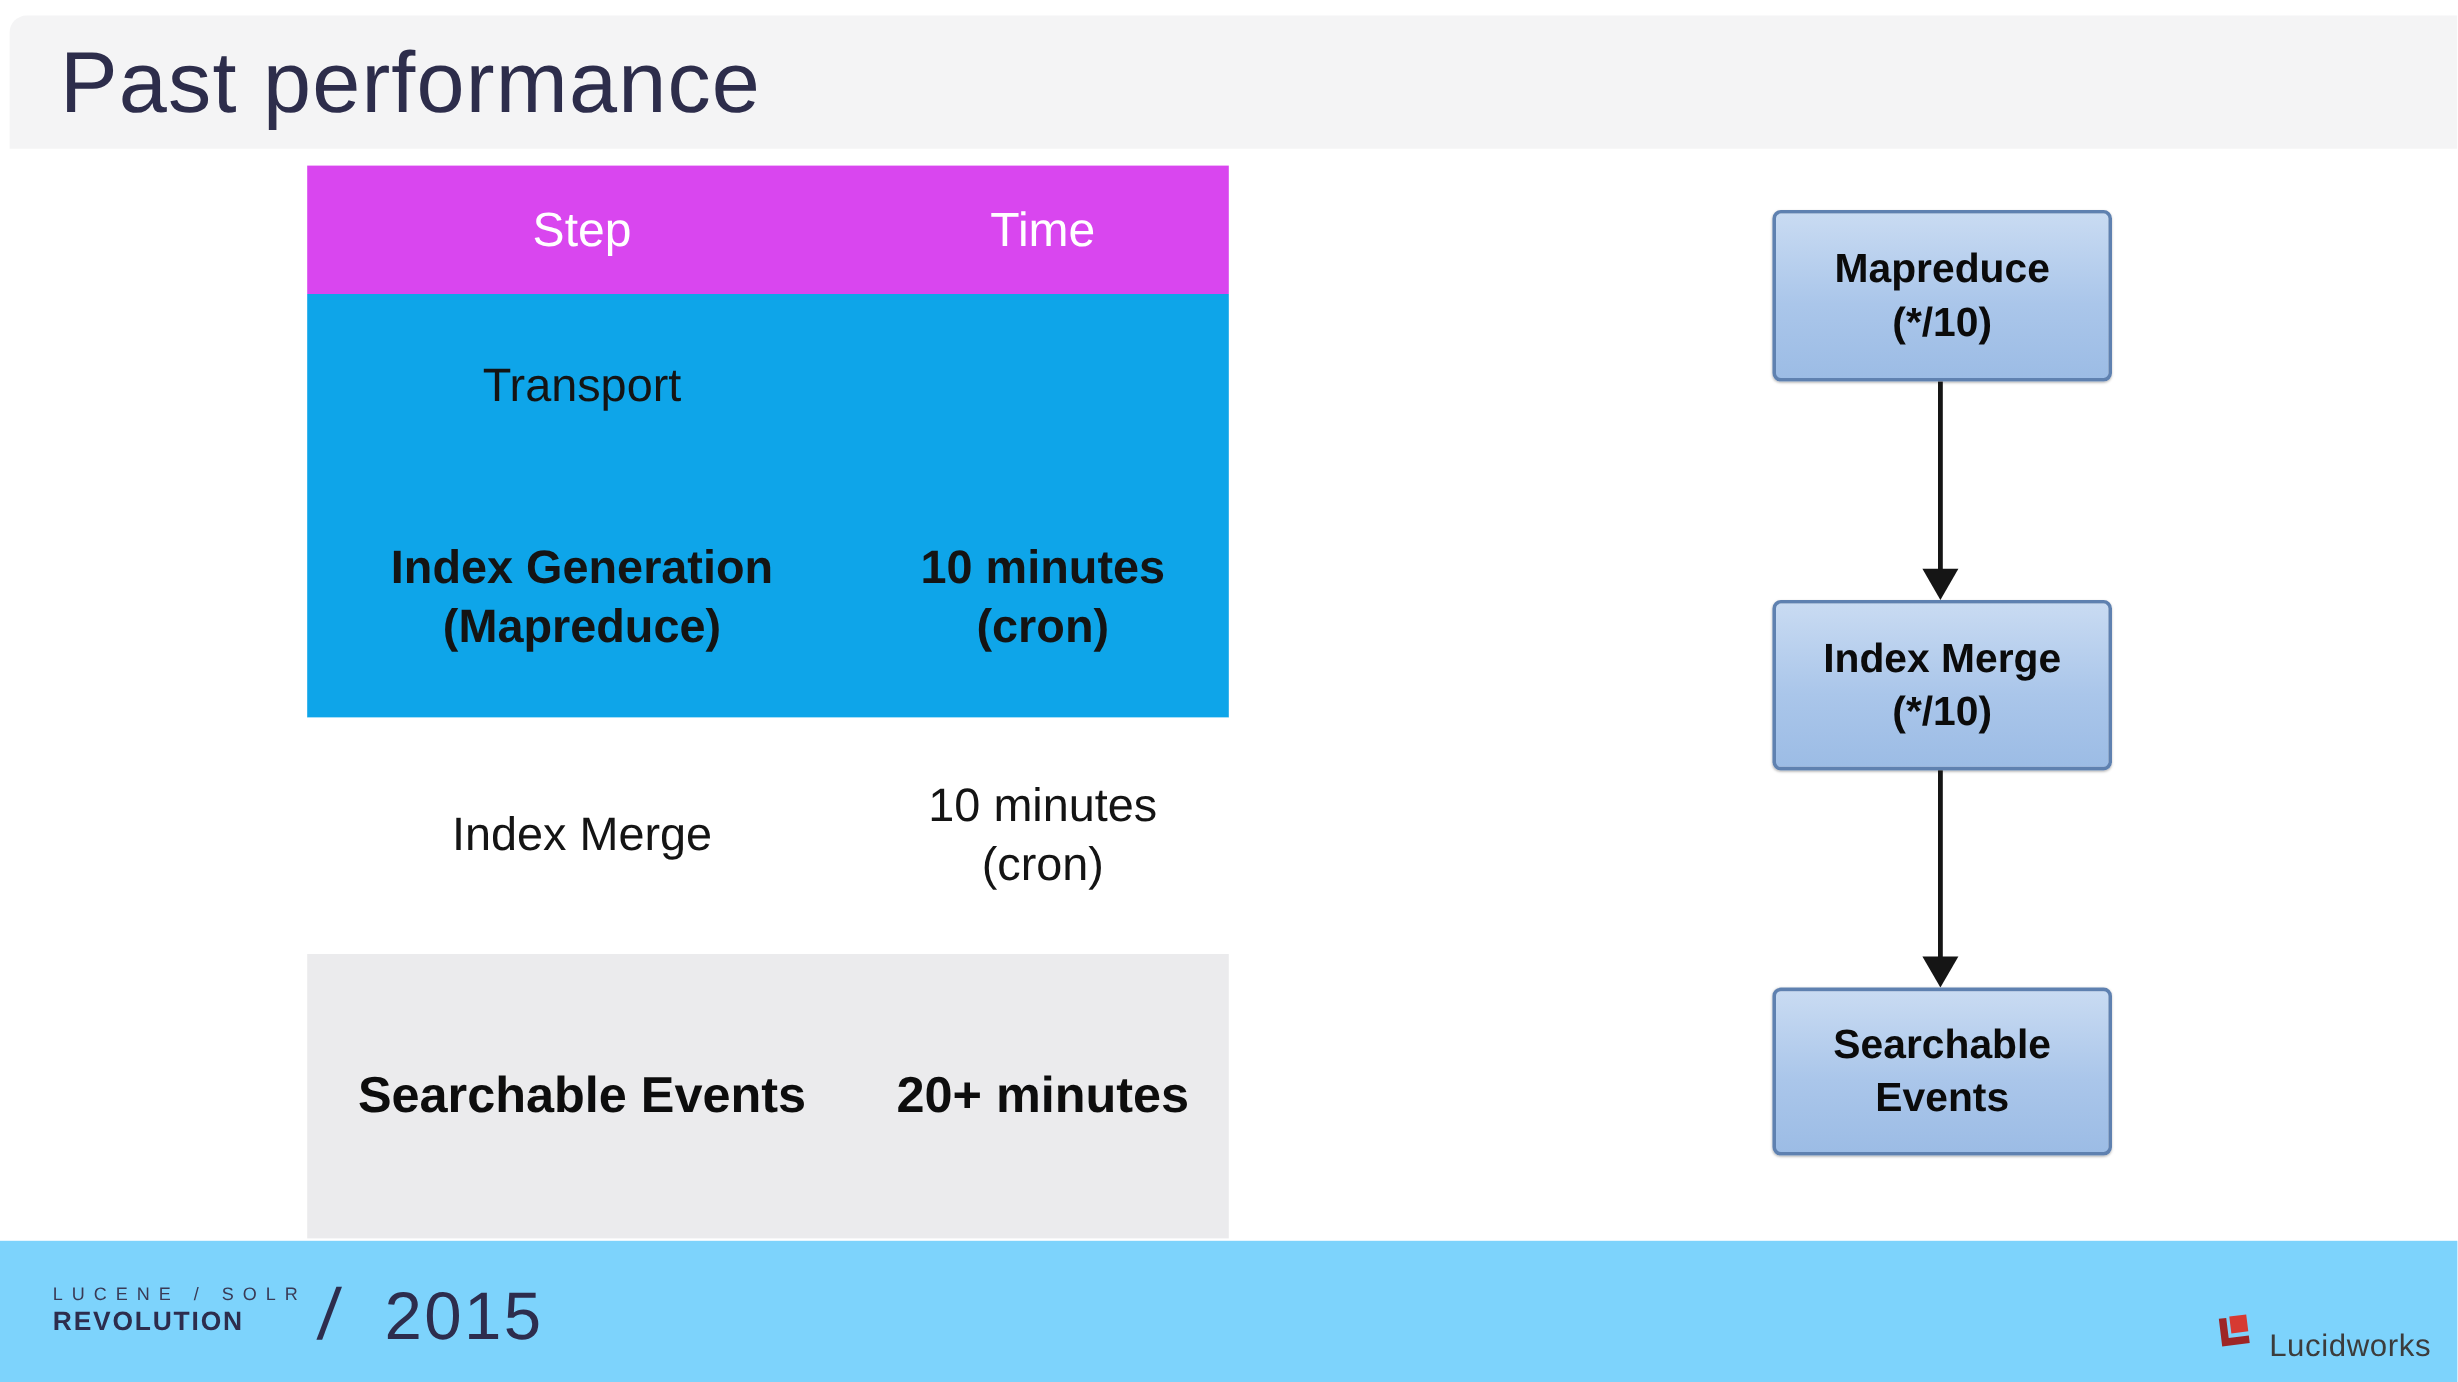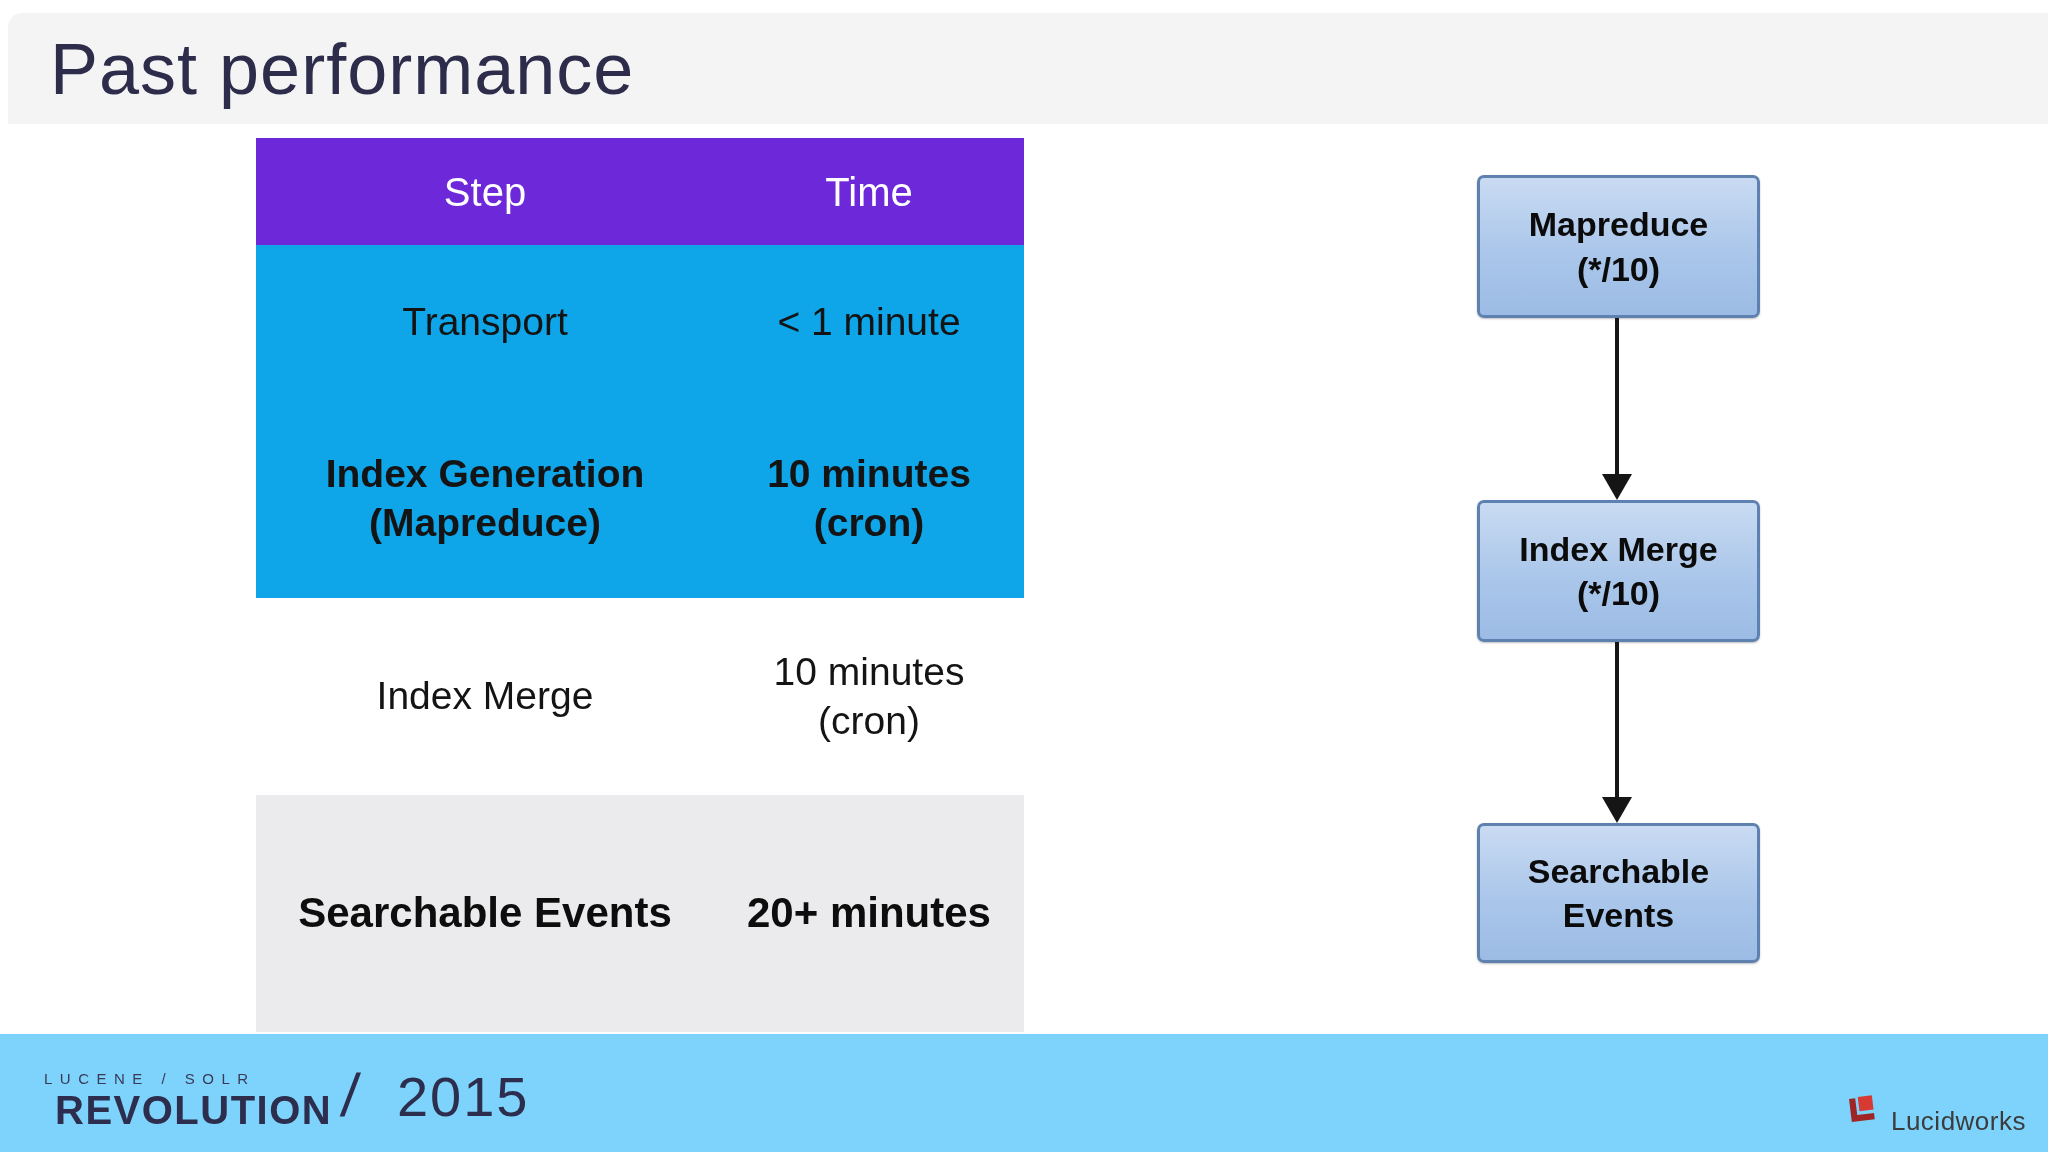--- a/index.html
+++ b/index.html
@@ -20,21 +20,21 @@
   
   .perf-table{position:absolute;left:256px;top:138px;width:768px;}
   .t-row{display:flex;width:768px;}
   .t-cell{
     display:flex;align-items:center;justify-content:center;
     text-align:center;white-space:pre-line;line-height:1.25;
     font-size:39px;color:#141414;
   }
   .t-cell.c1{width:458px;}
   .t-cell.c2{width:310px;}
-  .t-head{background:#6d28d9;height:107px;}
+  .t-head{background:#d946ef;height:107px;}
   .t-head .t-cell{color:#ffffff;font-size:40px;}
   .r0{height:155px;background:#0ea5e9;}
   .r1{height:198px;background:#0ea5e9;font-weight:bold;}
   .r2{height:197px;background:#ffffff;}
   .r3{height:237px;background:#ebebed;}
   .r3 .t-cell{font-weight:bold;font-size:42px;color:#0d0d0d;}
   
   .node{
     position:absolute;left:1477px;width:283px;box-sizing:border-box;
     background:linear-gradient(to bottom,#c9dbf2 0%,#aac6ea 55%,#9cbce5 100%);
@@ -66,23 +66,22 @@
   .conf-logo{
     position:absolute;left:44px;top:36px;
     display:flex;align-items:flex-start;color:#2d2d4d;
   }
   .conf-left{display:flex;flex-direction:column;}
   .conf-series{
     font-size:15px;letter-spacing:7.5px;font-weight:400;color:#3a3a55;
     margin-bottom:3px;white-space:nowrap;
   }
   .conf-name{
-    font-size:40px;font-weight:bold;letter-spacing:1.5px;line-height:1;
+    font-size:22px;font-weight:bold;letter-spacing:1.5px;line-height:1;
     white-space:nowrap;
-    margin-left:11px;
   }
   .conf-slash{
     font-size:60px;font-weight:300;line-height:0.85;margin:0 4px 0 10px;
     transform:skewX(-6deg);color:#2d2d4d;
   }
   .conf-year{
     font-size:56px;font-weight:300;line-height:0.95;letter-spacing:2px;
     color:#2d2d4d;
     margin-left:34px;
   }
@@ -102,21 +101,20 @@
     <div class="page-title">Past performance</div>
   </div>
 
   <div class="perf-table">
     <div class="t-row t-head">
       <div class="t-cell c1">Step</div>
       <div class="t-cell c2">Time</div>
     </div>
     <div class="t-row r0">
       <div class="t-cell c1">Transport</div>
-      <div class="t-cell c2">&lt; 1 minute</div>
     </div>
     <div class="t-row r1">
       <div class="t-cell c1">Index Generation
 (Mapreduce)</div>
       <div class="t-cell c2">10 minutes
 (cron)</div>
     </div>
     <div class="t-row r2">
       <div class="t-cell c1">Index Merge</div>
       <div class="t-cell c2">10 minutes

